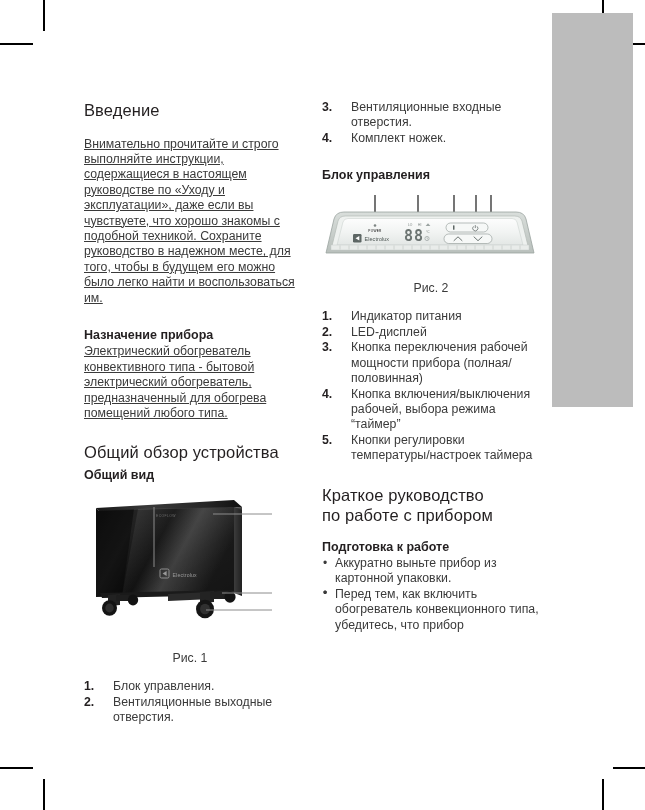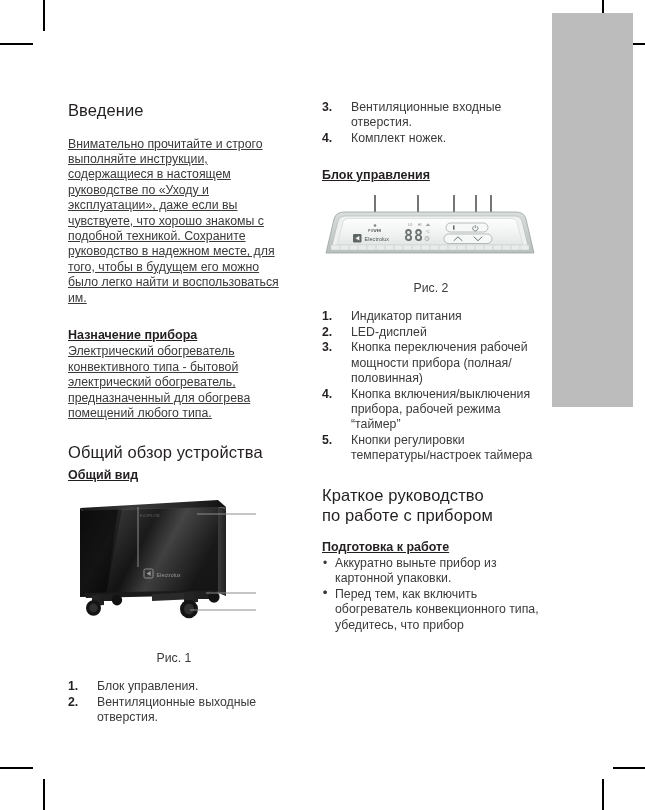--- a/index.html
+++ b/index.html
@@ -34,41 +34,40 @@
     height: 394px;
     background: #bcbcbc;
   }
 
   
   .col {
     position: absolute;
     top: 100px;
     width: 212px;
   }
-  .col-left  { left: 68px; }
+  .col-left  { left: 84px; }
   .col-right { left: 322px; width: 218px; }
 
   
   h1.sec {
     font-size: 16.5px;
     font-weight: 400;
     line-height: 1.25;
     margin: 0 0 16px 0;
     letter-spacing: 0.1px;
     color: #231f20;
   }
   h1.sec.tight { margin-bottom: 4px; }
 
   h2.sub {
     font-size: 12.5px;
     font-weight: 700;
     line-height: 1.3;
     margin: 0 0 1px 0;
     color: #231f20;
-    text-decoration: underline;
   }
 
   p.body {
     font-size: 12.3px;
     line-height: 15.4px;
     margin: 0;
     color: #3a3a3a;
     text-decoration: underline;
   }
 
@@ -370,21 +369,21 @@
     <li>
       <span class="num">2.</span>
       <span>LED-дисплей</span>
     </li>
     <li>
       <span class="num">3.</span>
       <span>Кнопка переключения рабочей мощности прибора (полная/половинная)</span>
     </li>
     <li>
       <span class="num">4.</span>
-      <span>Кнопка включения/выключения прибора, рабочей режима “таймер”</span>
+      <span>Кнопка включения/выключения рабочей, выбора режима “таймер”</span>
     </li>
     <li>
       <span class="num">5.</span>
       <span>Кнопки регулировки температуры/настроек таймера</span>
     </li>
   </ol>
 
   <div class="gap-lg"></div>
 
   <h1 class="sec" style="margin-bottom:13px;">

